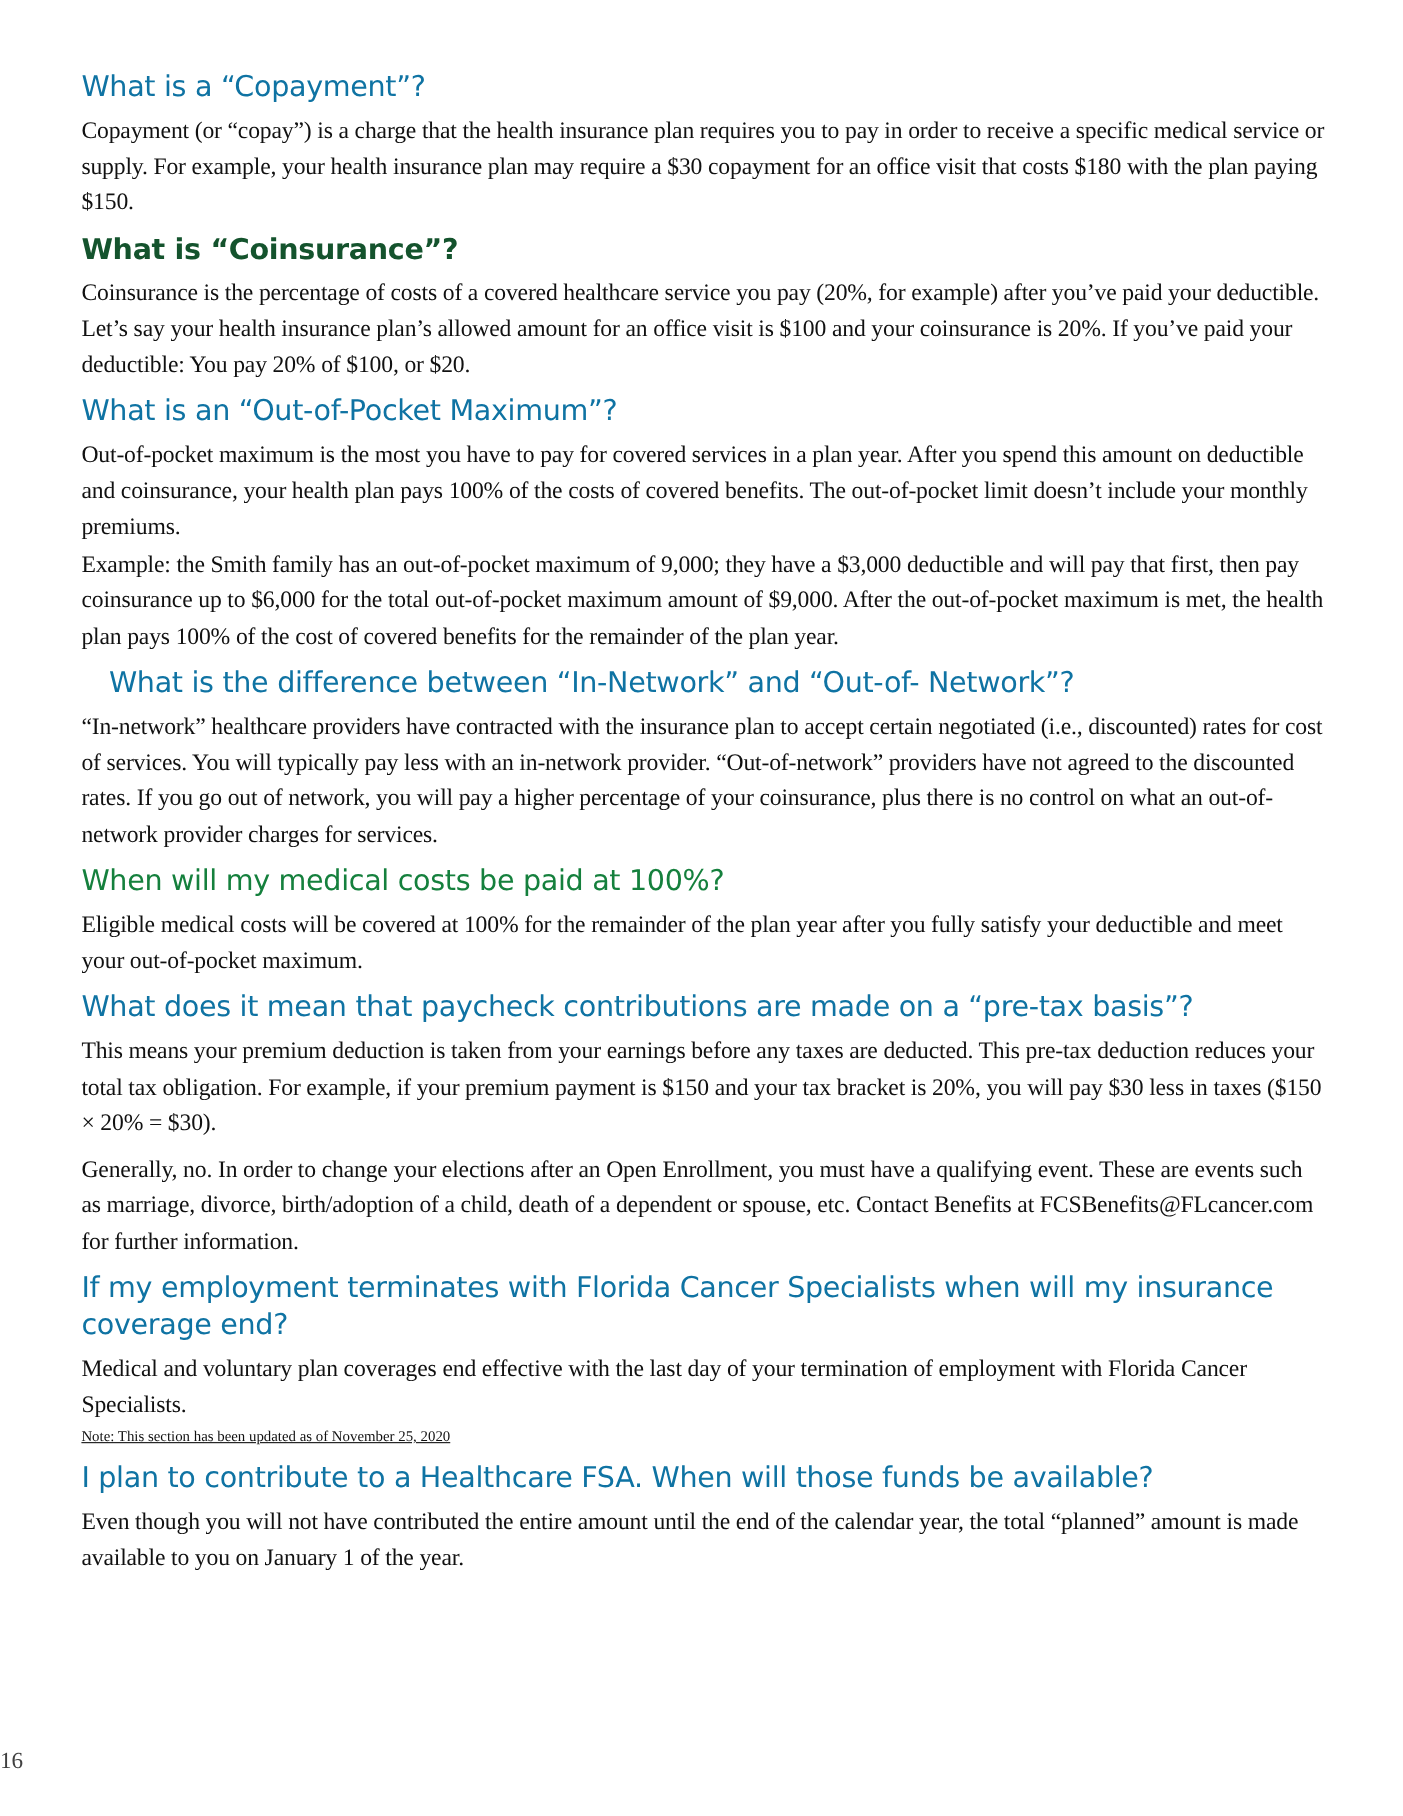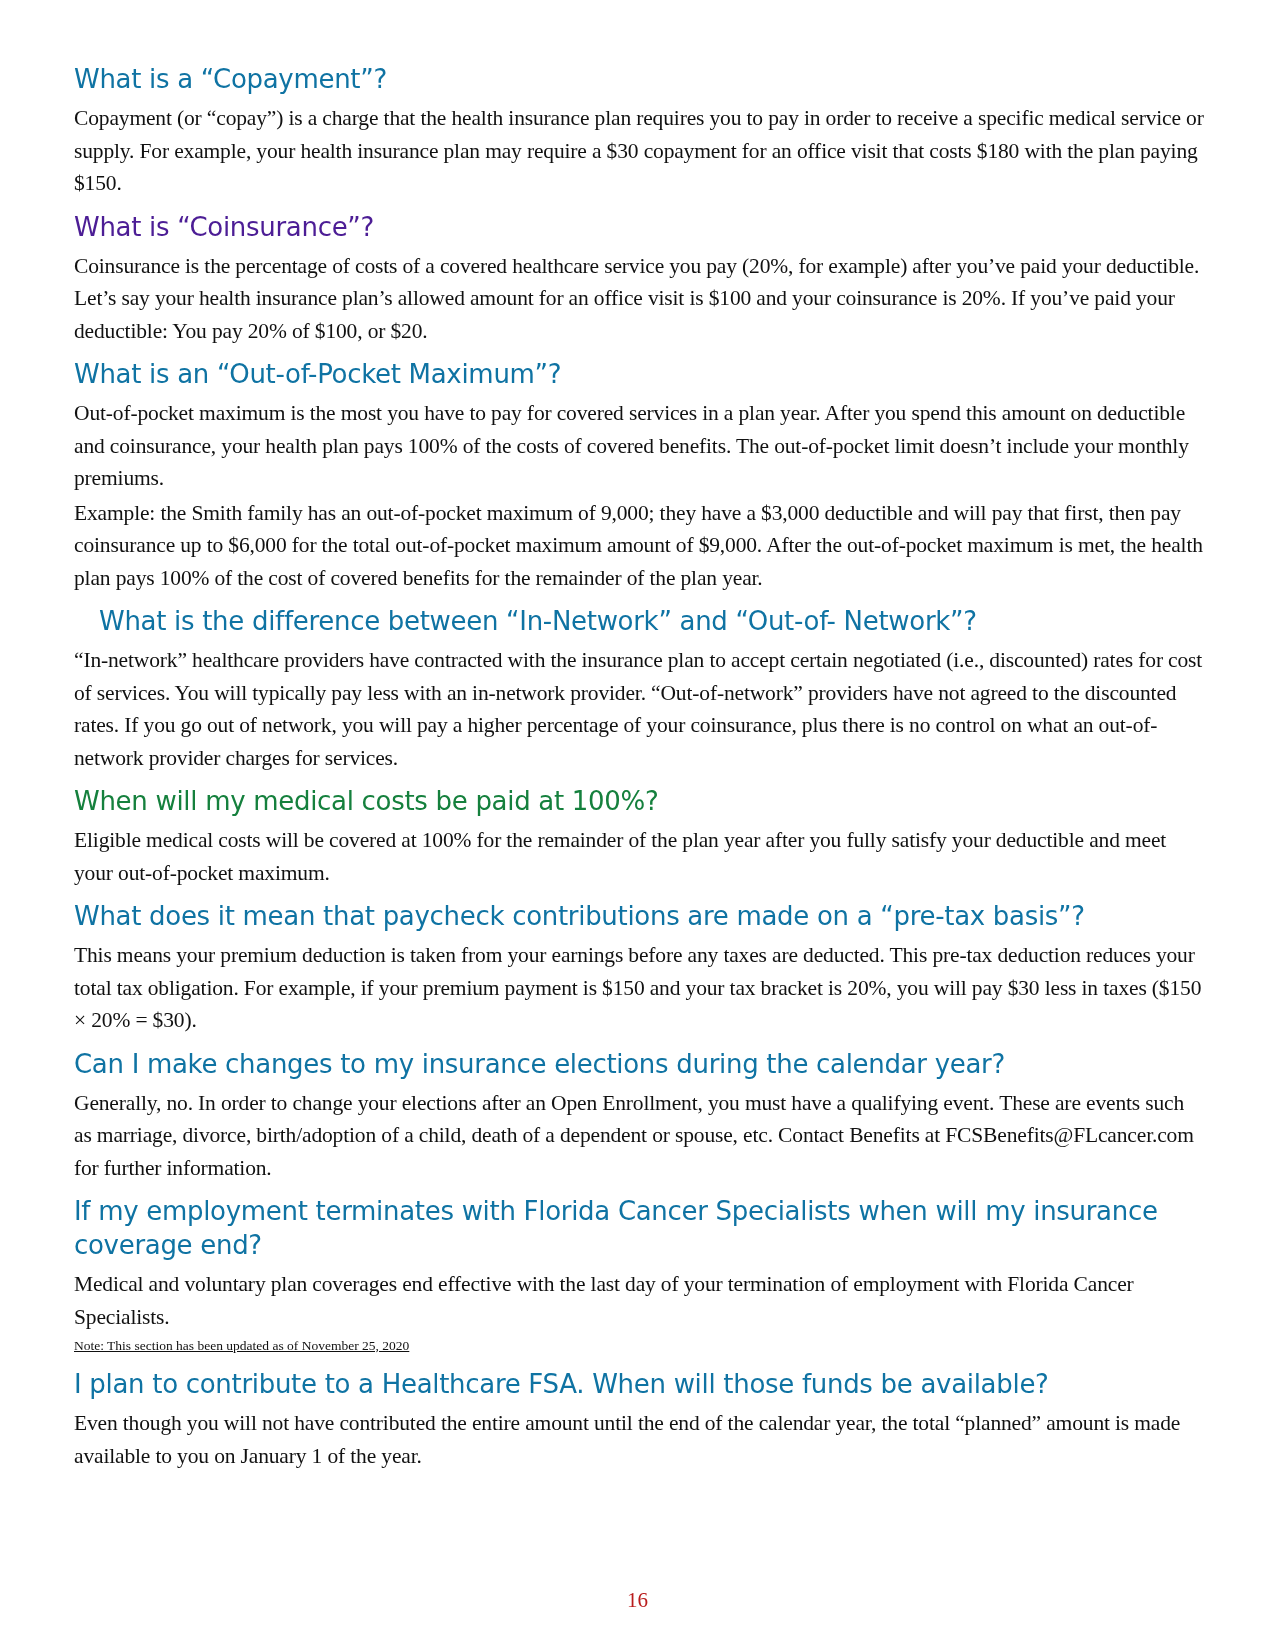--- a/index.html
+++ b/index.html
@@ -48,38 +48,38 @@
     font-size: 13.5px;
     line-height: 22px;
     margin: 2px 0 0 0;
     text-decoration: underline;
   }
   .page-number {
     position: absolute;
     left: 0;
     right: 0;
     top: 1588px;
-    text-align: center;
+    text-align: left;
     font-family: "Liberation Serif", serif;
     font-size: 21px;
-    color: #b91c1c;
+    color: #404040;
   }
 </style>
 </head>
 <body>
 
 <div class="page">
 
   <div class="section">
     <h2 class="q" style="color: rgb(15, 115, 163);">What is a “Copayment”?</h2>
     <p class="a">Copayment (or “copay”) is a charge that the health insurance plan requires you to pay in order to receive a specific medical service or supply. For example, your health insurance plan may require a $30 copayment for an office visit that costs $180 with the plan paying $150.</p>
   </div>
 
   <div class="section">
-    <h2 class="q" style="color: #4c1d95;">What is “Coinsurance”?</h2>
+    <h2 class="q" style="color: #14532d; font-weight: bold;">What is “Coinsurance”?</h2>
     <p class="a">Coinsurance is the percentage of costs of a covered healthcare service you pay (20%, for example) after you’ve paid your deductible. Let’s say your health insurance plan’s allowed amount for an office visit is $100 and your coinsurance is 20%. If you’ve paid your deductible: You pay 20% of $100, or $20.</p>
   </div>
 
   <div class="section">
     <h2 class="q" style="color: rgb(15, 115, 163);">What is an “Out-of-Pocket Maximum”?</h2>
     <p class="a">Out-of-pocket maximum is the most you have to pay for covered services in a plan year. After you spend this amount on deductible and coinsurance, your health plan pays 100% of the costs of covered benefits. The out-of-pocket limit doesn’t include your monthly premiums.</p>
     <p class="a">Example: the Smith family has an out-of-pocket maximum of 9,000; they have a $3,000 deductible and will pay that first, then pay coinsurance up to $6,000 for the total out-of-pocket maximum amount of $9,000. After the out-of-pocket maximum is met, the health plan pays 100% of the cost of covered benefits for the remainder of the plan year.</p>
   </div>
 
   <div class="section">
@@ -91,21 +91,20 @@
     <h2 class="q" style="color: #15803d;">When will my medical costs be paid at 100%?</h2>
     <p class="a">Eligible medical costs will be covered at 100% for the remainder of the plan year after you fully satisfy your deductible and meet your out-of-pocket maximum.</p>
   </div>
 
   <div class="section">
     <h2 class="q" style="color: rgb(15, 115, 163);">What does it mean that paycheck contributions are made on a “pre-tax basis”?</h2>
     <p class="a">This means your premium deduction is taken from your earnings before any taxes are deducted. This pre-tax deduction reduces your total tax obligation. For example, if your premium payment is $150 and your tax bracket is 20%, you will pay $30 less in taxes ($150 × 20% = $30).</p>
   </div>
 
   <div class="section">
-    <h2 class="q" style="color: rgb(15, 115, 163);">Can I make changes to my insurance elections during the calendar year?</h2>
     <p class="a">Generally, no. In order to change your elections after an Open Enrollment, you must have a qualifying event. These are events such as marriage, divorce, birth/adoption of a child, death of a dependent or spouse, etc. Contact Benefits at FCSBenefits@FLcancer.com for further information.</p>
   </div>
 
   <div class="section">
     <h2 class="q" style="color: rgb(15, 115, 163);">If my employment terminates with Florida Cancer Specialists when will my insurance coverage end?</h2>
     <p class="a">Medical and voluntary plan coverages end effective with the last day of your termination of employment with Florida Cancer Specialists.</p>
     <p class="note">Note: This section has been updated as of November 25, 2020</p>
   </div>
 
   <div class="section">

